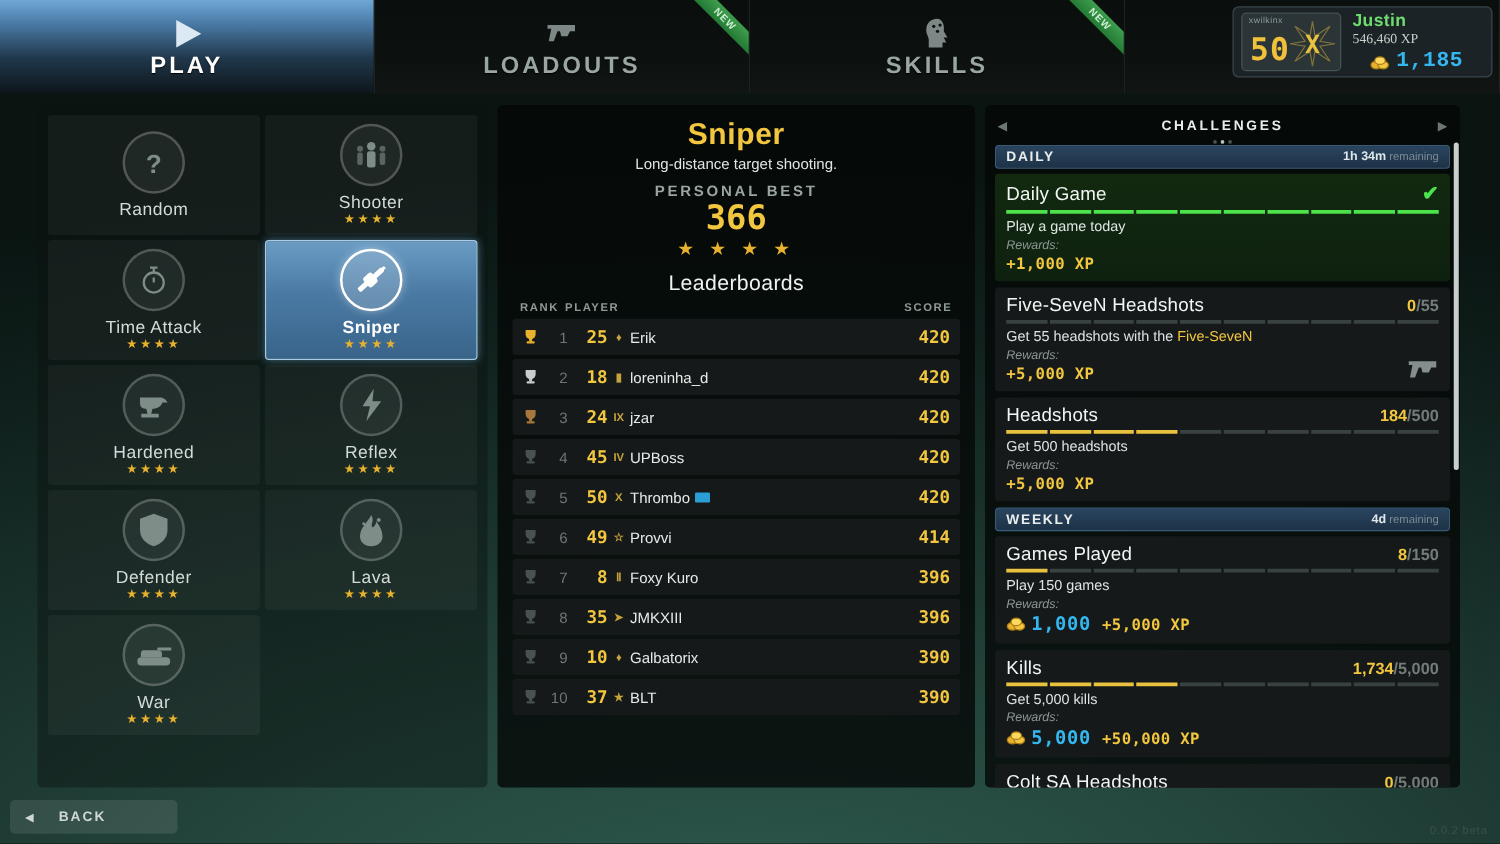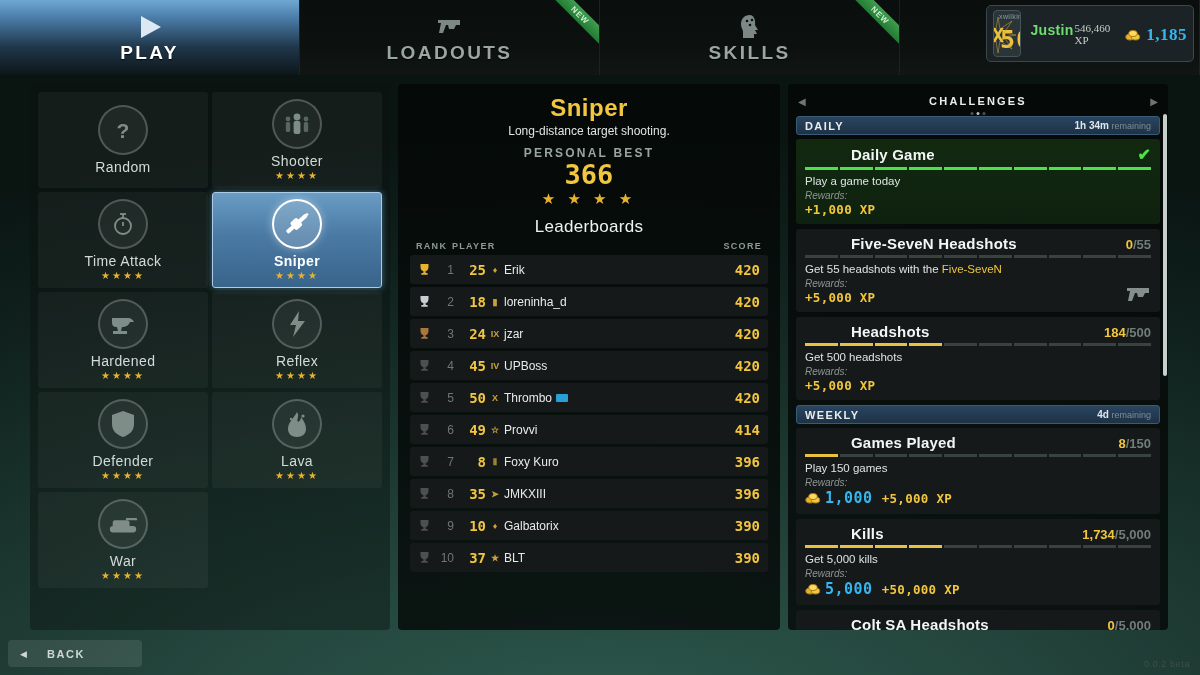--- a/index.html
+++ b/index.html
@@ -58,27 +58,27 @@
   }
   .lvlcard .cardname {
     position: absolute; top: 2px; left: 5px; font-size: 7px; color: #8e9ba0; letter-spacing: .4px;
   }
   .lvlcard .lvlnum {
     position: absolute; left: 6px; bottom: 2px;
     font-size: 25px; font-weight: bold; color: #f0c23c; letter-spacing: 1px;
     font-family: "DejaVu Sans Mono", monospace;
   }
   .lvlcard .emblem { position: absolute; right: 2px; top: 4px; }
-  .pinfo { margin-left: 9px; display: flex; flex-direction: row; gap: 1px; }
+  .pinfo { margin-left: 9px; display: flex; flex-direction: column; gap: 1px; }
   .pname { font-size: 14px; font-weight: bold; color: #6fdc6f; letter-spacing: .3px; }
   .pxp { font-size: 11px; color: #c6cfc9; font-family: Liberation Serif, serif; }
   .pcoins { display: flex; align-items: center; gap: 5px; margin-top: 2px; margin-left: 14px; }
   .pcoins .camt {
     font-size: 17px; font-weight: bold; color: #35b6ef;
-    font-family: Liberation Serif, serif; letter-spacing: .5px; text-align: center;
+    font-family: Liberation Mono, monospace; letter-spacing: .5px; text-align: center;
   }
 
   
   .modes {
     position: absolute; left: 30px; top: 84px; width: 360px; height: 546px;
     background: rgba(10,18,16,.45); border-radius: 4px; padding: 8px;
   }
   .modegrid { display: grid; grid-template-columns: 1fr 1fr; gap: 4px; }
   .modecell {
     position: relative; height: 96px; border-radius: 3px;
@@ -167,21 +167,21 @@
     background: linear-gradient(180deg,#2a4560,#1d3246); border: 1px solid #3a5b78;
     display: flex; align-items: center; justify-content: space-between; padding: 0 8px;
   }
   .sechead .sn { font-size: 11px; font-weight: bold; color: #e9eeec; letter-spacing: 1.4px; }
   .sechead .sr { font-size: 9px; color: #7d8c93; }
   .sechead .sr b { color: #dfe7ea; font-size: 10px; }
 
   .card { background: #15191a; border-radius: 3px; padding: 6px 9px 7px; margin-bottom: 5px; position: relative; }
   .card.done { background: linear-gradient(180deg,#12290f,#0e2110); }
   .crow1 { display: flex; align-items: baseline; justify-content: space-between; }
-  .cname { font-size: 15px; font-weight: bold; color: #f2f6f4; letter-spacing: .2px; margin-left: 46px; }
+  .cname { font-size: 15px; font-weight: normal; color: #f2f6f4; letter-spacing: .2px; }
   .cprog { font-size: 13px; color: #727c79; font-weight: bold; }
   .cprog b { color: #f2c63e; }
   .bar { position: relative; height: 3px; margin: 3px 0 5px; display: flex; gap: 2px; }
   .bar i { flex: 1 1 0; background: #3a4240; display: block; height: 3px; }
   .bar i.f { background: #e8c23e; }
   .bar.green i.f { background: #4ce24c; }
   .cdesc { font-size: 11.5px; color: #dde4e1; }
   .cdesc em { color: #f2c63e; font-style: normal; }
   .rwlabel { font-size: 10px; color: #8d9794; font-style: italic; margin-top: 3px; }
   .rwrow { display: flex; align-items: center; gap: 9px; margin-top: 1px; }

